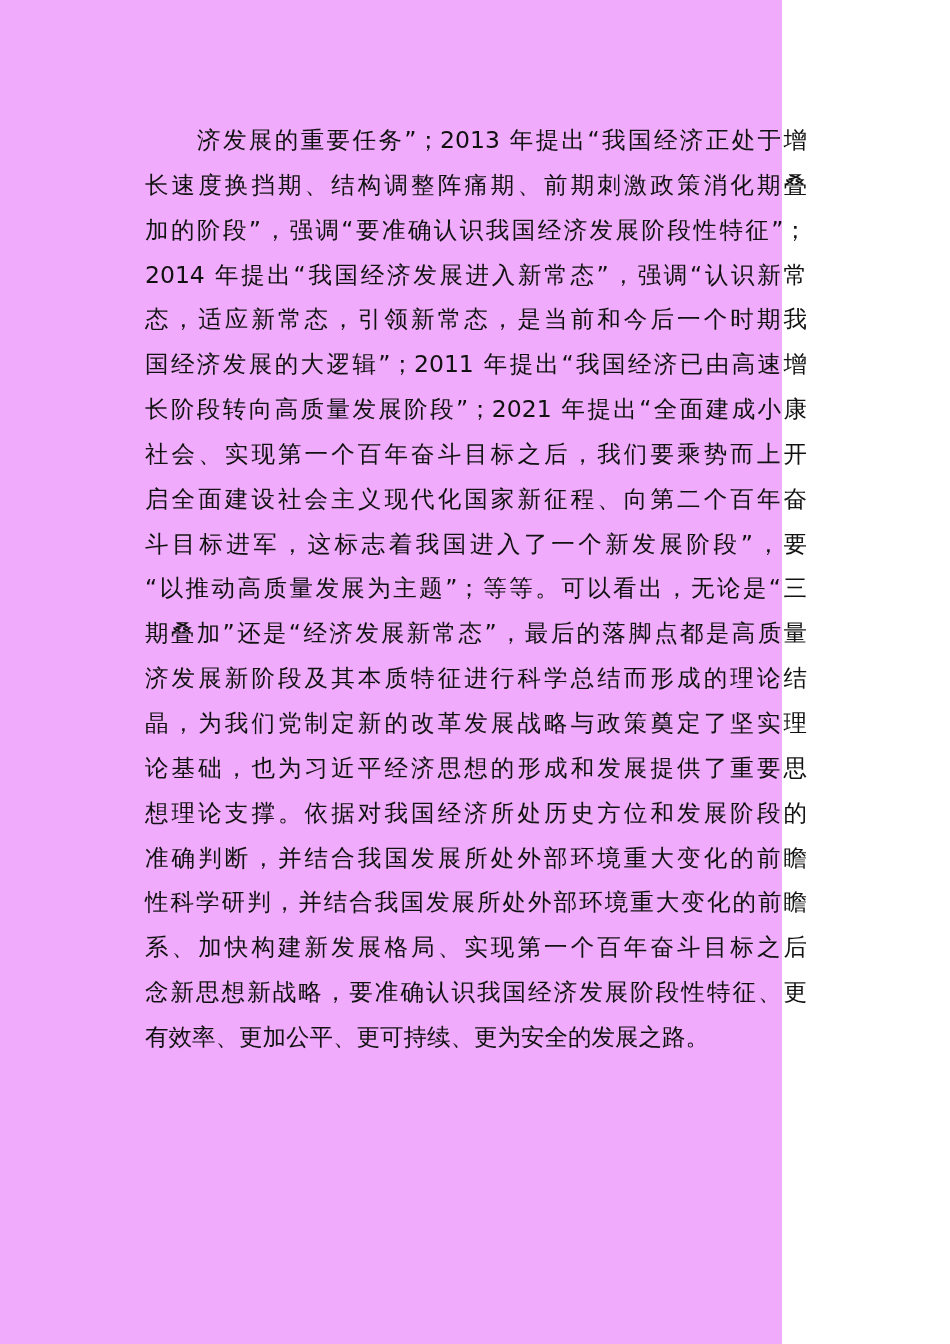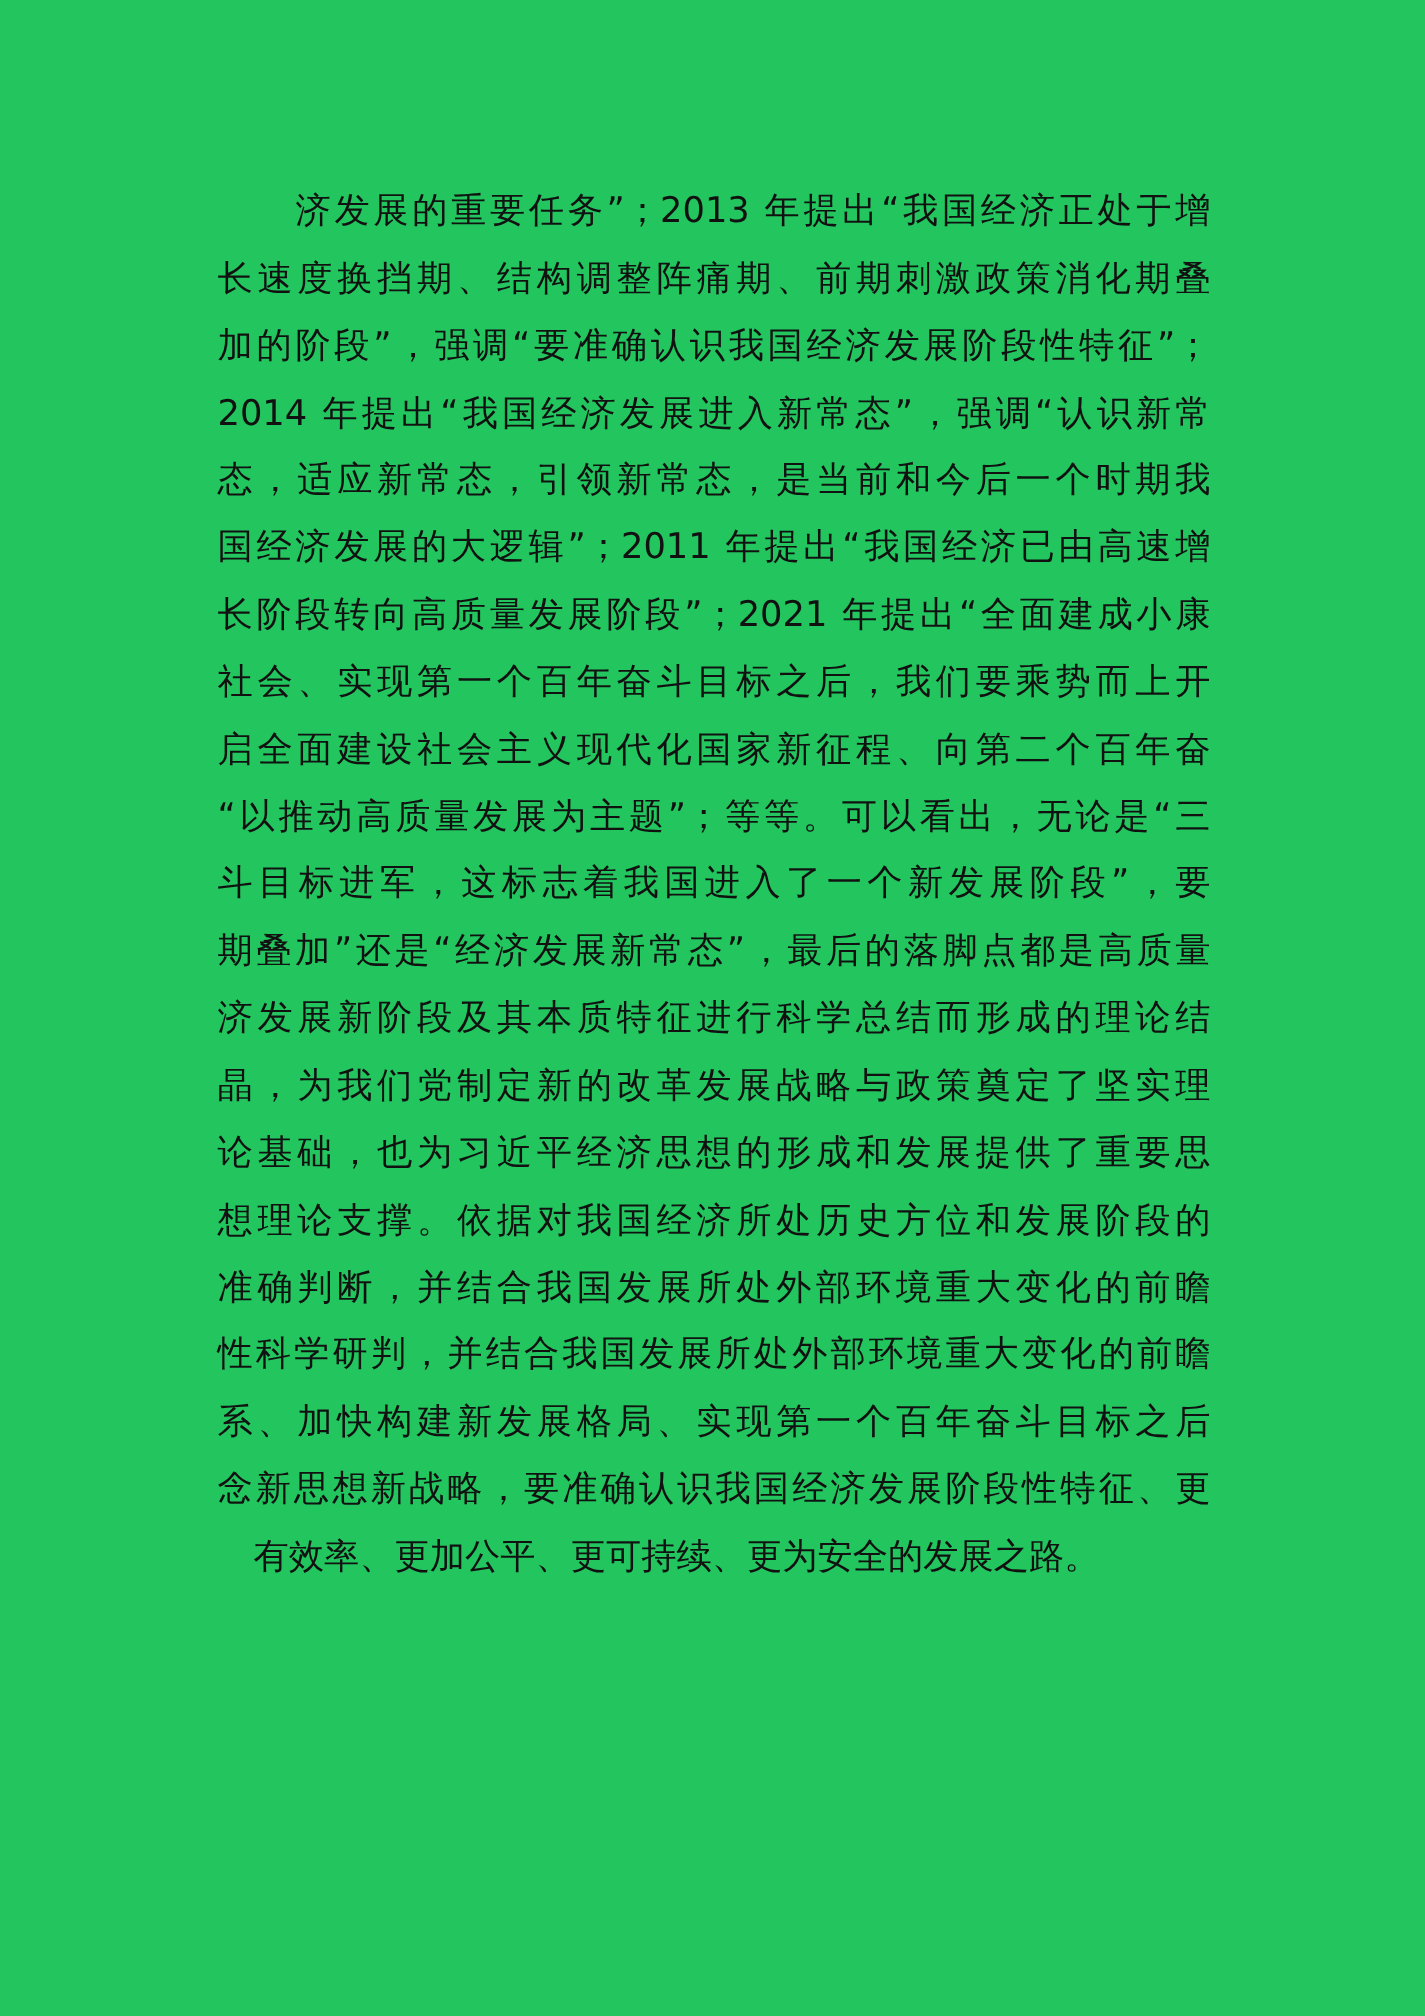--- a/index.html
+++ b/index.html
@@ -10,23 +10,23 @@
     body {
       width: 950px;
       height: 1344px;
       position: relative;
       overflow: hidden;
     }
     .page {
       position: absolute;
       left: 0;
       top: 0;
-      width: 950px;
+      width: 782px;
       height: 1344px;
-      background: #22c55e;
+      background: #f0abfc;
     }
     .text-block {
       position: absolute;
       left: 145px;
       top: 118px;
       width: 662px;
     }
     .line {
       display: block;
       height: 44.85px;
@@ -36,39 +36,38 @@
       color: #111111;
       white-space: nowrap;
       text-align: justify;
       text-align-last: justify;
     }
     .line.first {
       padding-left: 52px;
     }
     .line.last {
       text-align-last: left;
-      margin-left: 24px;
     }
   </style>
 </head>
 <body>
 
 <div class="page">
   <div class="text-block">
     <span class="line first">济发展的重要任务”；2013 年提出“我国经济正处于增</span>
     <span class="line">长速度换挡期、结构调整阵痛期、前期刺激政策消化期叠</span>
     <span class="line">加的阶段”，强调“要准确认识我国经济发展阶段性特征”；</span>
     <span class="line">2014 年提出“我国经济发展进入新常态”，强调“认识新常</span>
     <span class="line">态，适应新常态，引领新常态，是当前和今后一个时期我</span>
     <span class="line">国经济发展的大逻辑”；2011 年提出“我国经济已由高速增</span>
     <span class="line">长阶段转向高质量发展阶段”；2021 年提出“全面建成小康</span>
     <span class="line">社会、实现第一个百年奋斗目标之后，我们要乘势而上开</span>
     <span class="line">启全面建设社会主义现代化国家新征程、向第二个百年奋</span>
+    <span class="line">斗目标进军，这标志着我国进入了一个新发展阶段”，要</span>
     <span class="line">“以推动高质量发展为主题”；等等。可以看出，无论是“三</span>
-    <span class="line">斗目标进军，这标志着我国进入了一个新发展阶段”，要</span>
     <span class="line">期叠加”还是“经济发展新常态”，最后的落脚点都是高质量</span>
     <span class="line">济发展新阶段及其本质特征进行科学总结而形成的理论结</span>
     <span class="line">晶，为我们党制定新的改革发展战略与政策奠定了坚实理</span>
     <span class="line">论基础，也为习近平经济思想的形成和发展提供了重要思</span>
     <span class="line">想理论支撑。依据对我国经济所处历史方位和发展阶段的</span>
     <span class="line">准确判断，并结合我国发展所处外部环境重大变化的前瞻</span>
     <span class="line">性科学研判，并结合我国发展所处外部环境重大变化的前瞻</span>
     <span class="line">系、加快构建新发展格局、实现第一个百年奋斗目标之后</span>
     <span class="line">念新思想新战略，要准确认识我国经济发展阶段性特征、更</span>
     <span class="line last">有效率、更加公平、更可持续、更为安全的发展之路。</span>

